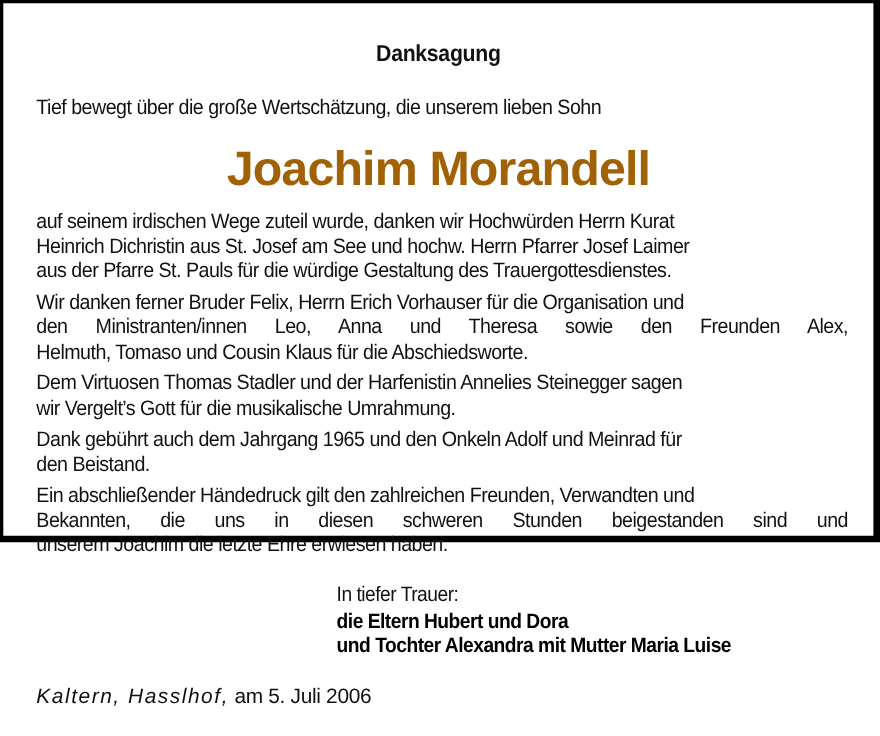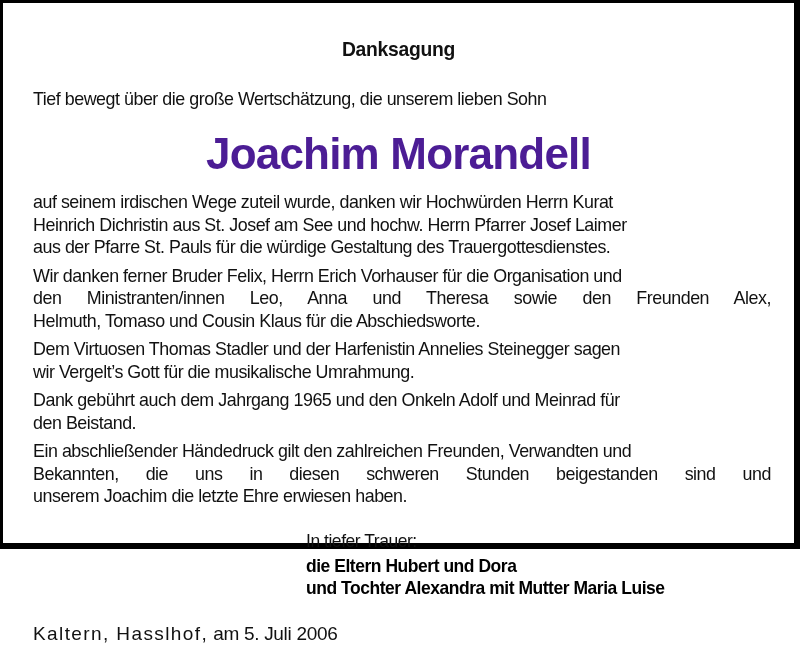--- a/index.html
+++ b/index.html
@@ -8,21 +8,21 @@
       background: #ffffff;
     }
     body {
       width: 800px;
       height: 669px;
       overflow: hidden;
     }
     .frame {
       position: relative;
       width: 800px;
-      height: 549px;
+      height: 493px;
       box-sizing: border-box;
       background: #ffffff;
       border-top: 3px solid #000;
       border-left: 3px solid #000;
       border-right: 6px solid #000;
       border-bottom: 6px solid #000;
       font-family: "Liberation Sans", "DejaVu Sans", sans-serif;
       color: #111;
       padding-left: 48px;
     }
@@ -49,21 +49,21 @@
     }
     .name {
       position: absolute;
       left: 0;
       right: 0;
       top: 126px;
       text-align: center;
       font-weight: bold;
       font-size: 44px;
       letter-spacing: -0.8px;
-      color: #4c1d95;
+      color: #a16207;
     }
     .body {
       position: absolute;
       left: 30px;
       top: 188px;
       width: 785px;
       transform-origin: left top;
       transform: scaleX(0.94);
     }
     .para {
@@ -106,20 +106,21 @@
     .place-date {
       position: absolute;
       left: 30px;
       top: 620px;
       font-size: 19px;
       letter-spacing: -0.3px;
       white-space: nowrap;
     }
     .place-date .spaced {
       letter-spacing: 1.4px;
+      font-style: italic;
     }
   </style>
 </head>
 <body>
 
 <div class="frame">
 
   <div class="heading">Danksagung</div>
 
   <div class="intro">Tief bewegt über die große Wertschätzung, die unserem lieben Sohn</div>

